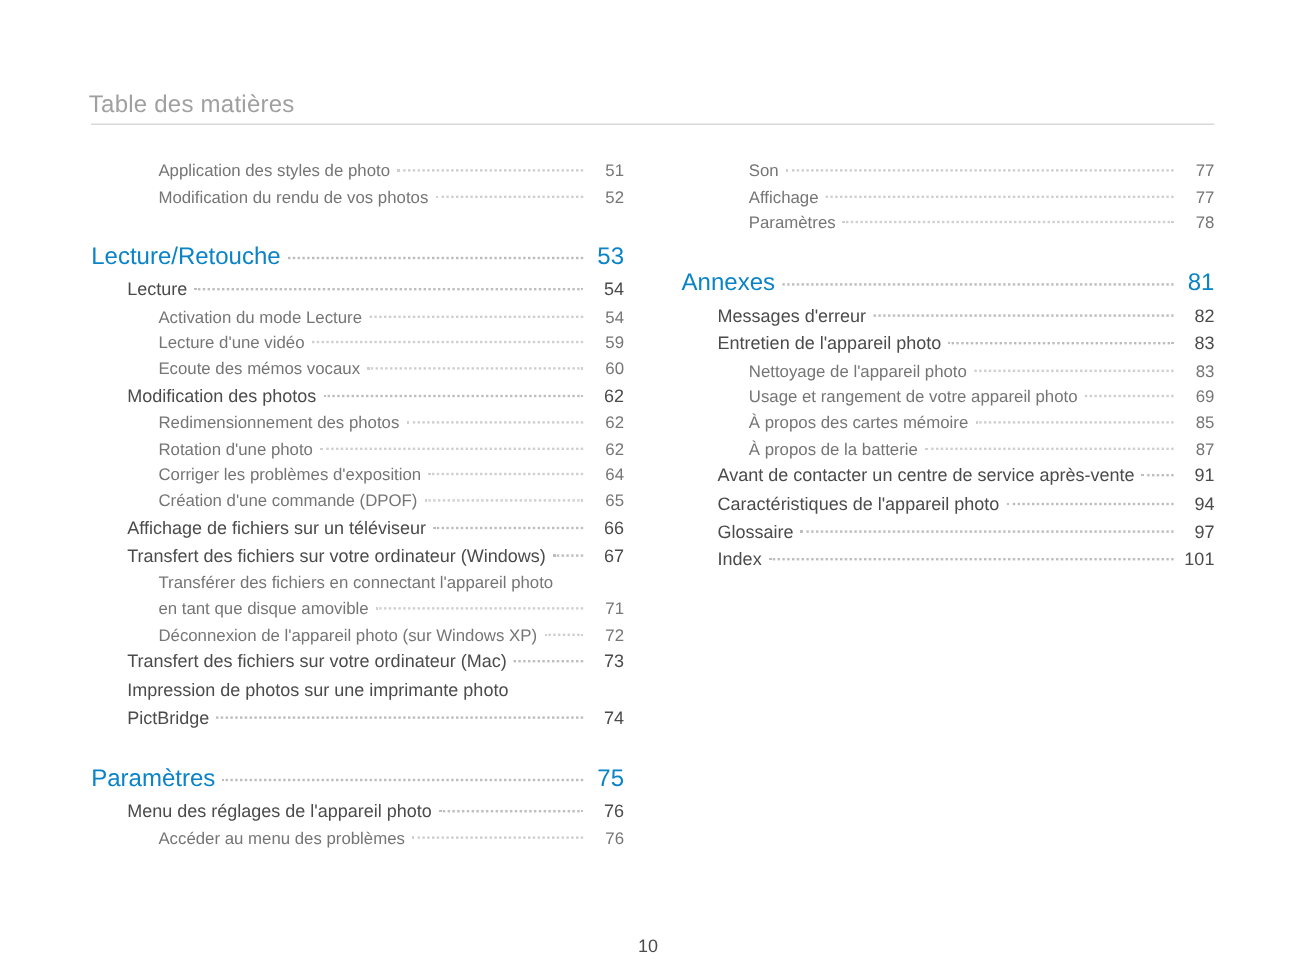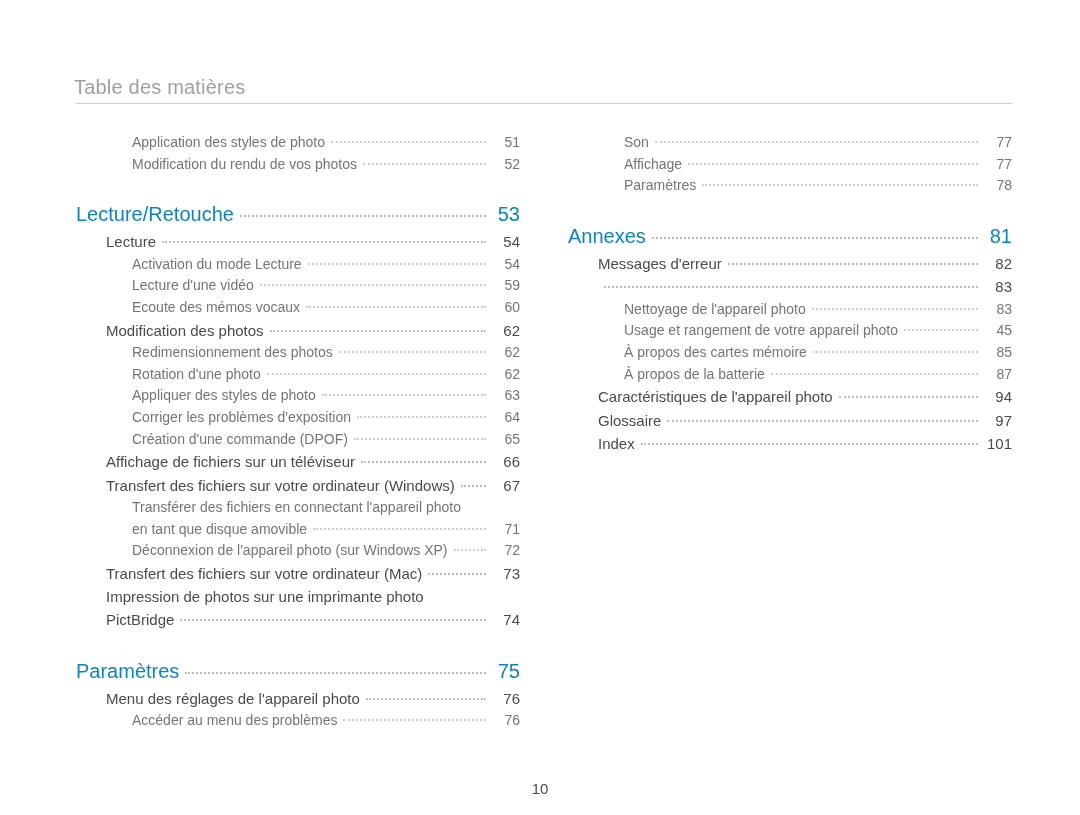--- a/index.html
+++ b/index.html
@@ -116,25 +116,20 @@
           <span class="label">Redimensionnement des photos</span>
           <span class="leader"></span>
           <span class="pg">62</span>
         </div>
         <div class="entry lvl-2 indent-2">
           <span class="label">Rotation d'une photo</span>
           <span class="leader"></span>
           <span class="pg">62</span>
         </div>
         <div class="entry lvl-2 indent-2">
-          <span class="label">Appliquer des styles de photo</span>
-          <span class="leader"></span>
-          <span class="pg">63</span>
-        </div>
-        <div class="entry lvl-2 indent-2">
           <span class="label">Corriger les problèmes d'exposition</span>
           <span class="leader"></span>
           <span class="pg">64</span>
         </div>
         <div class="entry lvl-2 indent-2">
           <span class="label">Création d'une commande (DPOF)</span>
           <span class="leader"></span>
           <span class="pg">65</span>
         </div>
         <div class="entry lvl-1 indent-1">
@@ -211,42 +206,48 @@
           <span class="label">Annexes</span>
           <span class="leader"></span>
           <span class="pg">81</span>
         </div>
         <div class="entry lvl-1 indent-1">
           <span class="label">Messages d'erreur</span>
           <span class="leader"></span>
           <span class="pg">82</span>
         </div>
         <div class="entry lvl-1 indent-1">
+          <span class="label">Entretien de l'appareil photo</span>
           <span class="leader"></span>
           <span class="pg">83</span>
         </div>
         <div class="entry lvl-2 indent-2">
           <span class="label">Nettoyage de l'appareil photo</span>
           <span class="leader"></span>
           <span class="pg">83</span>
         </div>
         <div class="entry lvl-2 indent-2">
           <span class="label">Usage et rangement de votre appareil photo</span>
           <span class="leader"></span>
-          <span class="pg">45</span>
+          <span class="pg">69</span>
         </div>
         <div class="entry lvl-2 indent-2">
           <span class="label">À propos des cartes mémoire</span>
           <span class="leader"></span>
           <span class="pg">85</span>
         </div>
         <div class="entry lvl-2 indent-2">
           <span class="label">À propos de la batterie</span>
           <span class="leader"></span>
           <span class="pg">87</span>
+        </div>
+        <div class="entry lvl-1 indent-1">
+          <span class="label">Avant de contacter un centre de service après-vente</span>
+          <span class="leader"></span>
+          <span class="pg">91</span>
         </div>
         <div class="entry lvl-1 indent-1">
           <span class="label">Caractéristiques de l'appareil photo</span>
           <span class="leader"></span>
           <span class="pg">94</span>
         </div>
         <div class="entry lvl-1 indent-1">
           <span class="label">Glossaire</span>
           <span class="leader"></span>
           <span class="pg">97</span>

